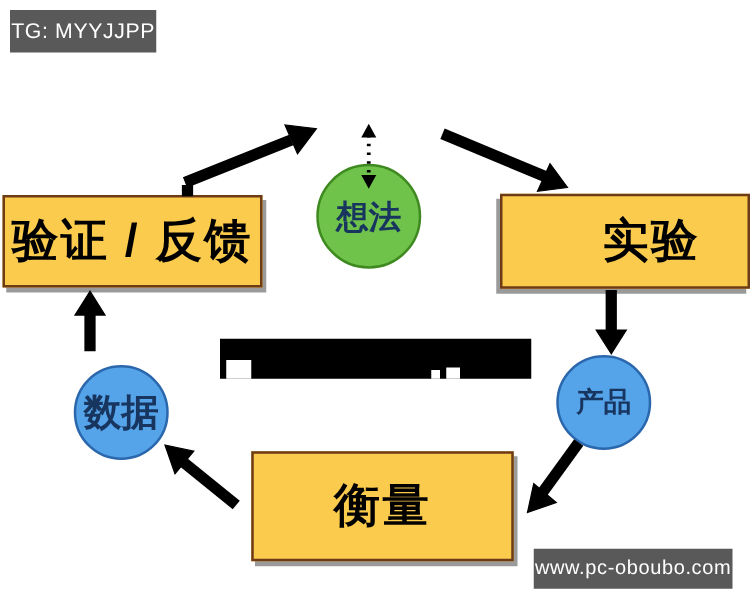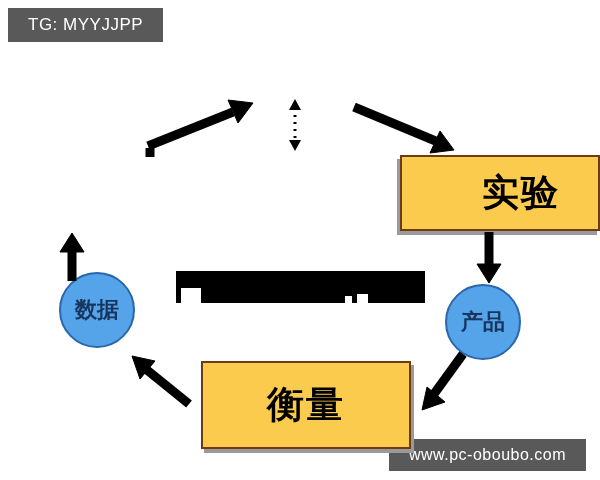--- a/index.html
+++ b/index.html
@@ -10,32 +10,32 @@
     --node_text:#17355e; --shadow:#9a9a9a;
   }
   *{margin:0;padding:0;box-sizing:border-box;}
   html,body{background:#ffffff;}
   .canvas{
     position:relative;width:600px;height:480px;background:#ffffff;
     overflow:hidden;font-family:"Liberation Sans","DejaVu Sans",sans-serif;
   }
   .badge{
     position:absolute;background:var(--badge_bg);color:#ffffff;
-    font-size:17px;letter-spacing:0.5px;padding:7px 20px;white-space:nowrap;
+    font-size:17px;letter-spacing:0.5px;padding:7px 1px;white-space:nowrap;
   }
   .badge.tg{left:8px;top:8px;}
   .badge.url{right:14px;bottom:9px;font-size:16px;text-align:center;}
   .node-circle{
     position:absolute;border-radius:50%;
     display:flex;align-items:center;justify-content:center;
     color:var(--node_text);font-weight:bold;
   }
   .c-problem{left:251px;top:44px;width:88px;height:88px;background:var(--blue);border:2px solid var(--blue-border);font-size:26px;}
   .c-idea{left:253px;top:131px;width:84px;height:84px;background:var(--green);border:2px solid var(--green-border);font-size:26px;}
-  .c-data{left:59px;top:272px;width:76px;height:76px;background:var(--blue);border:2px solid var(--blue-border);font-size:22px;}
+  .c-data{left:59px;top:292px;width:76px;height:76px;background:var(--blue);border:2px solid var(--blue-border);font-size:30px;}
   .c-product{left:445px;top:284px;width:76px;height:76px;background:var(--blue);border:2px solid var(--blue-border);font-size:22px;}
   .node-box{
     position:absolute;background:var(--yellow);border:2px solid var(--yellow-border);
     box-shadow:3px 4px 0 var(--shadow);
     display:flex;align-items:center;justify-content:center;
     color:#000000;font-weight:bold;font-size:37px;letter-spacing:2px;
   }
   .b-validate{left:2px;top:156px;width:208px;height:74px;}
   .b-experiment{left:400px;top:155px;width:200px;height:76px;box-shadow:-3px 4px 0 var(--shadow);padding-left:42px;}
   .b-measure{left:201px;top:361px;width:210px;height:88px;font-family:Liberation Mono, monospace;}
@@ -50,27 +50,33 @@
   .layer-nodes{position:absolute;left:0;top:0;width:100%;height:100%;z-index:2;}
 </style>
 </head>
 <body>
 
 <div class="canvas">
 
   <div class="badge tg">TG: MYYJJPP</div>
 
   <div class="layer-nodes">
+    <div class="node-box b-validate">
+      <span>验证 / 反馈</span>
+    </div>
     <div class="node-box b-experiment">
       <span>实验</span>
     </div>
     <div class="node-box b-measure">
       <span>衡量</span>
     </div>
 
+    <div class="node-circle c-idea">
+      <span>想法</span>
+    </div>
     <div class="node-circle c-data">
       <span>数据</span>
     </div>
     <div class="node-circle c-product">
       <span>产品</span>
     </div>
 
     <div class="redaction">
       <span class="notch n1"></span>
       <span class="notch n2"></span>

